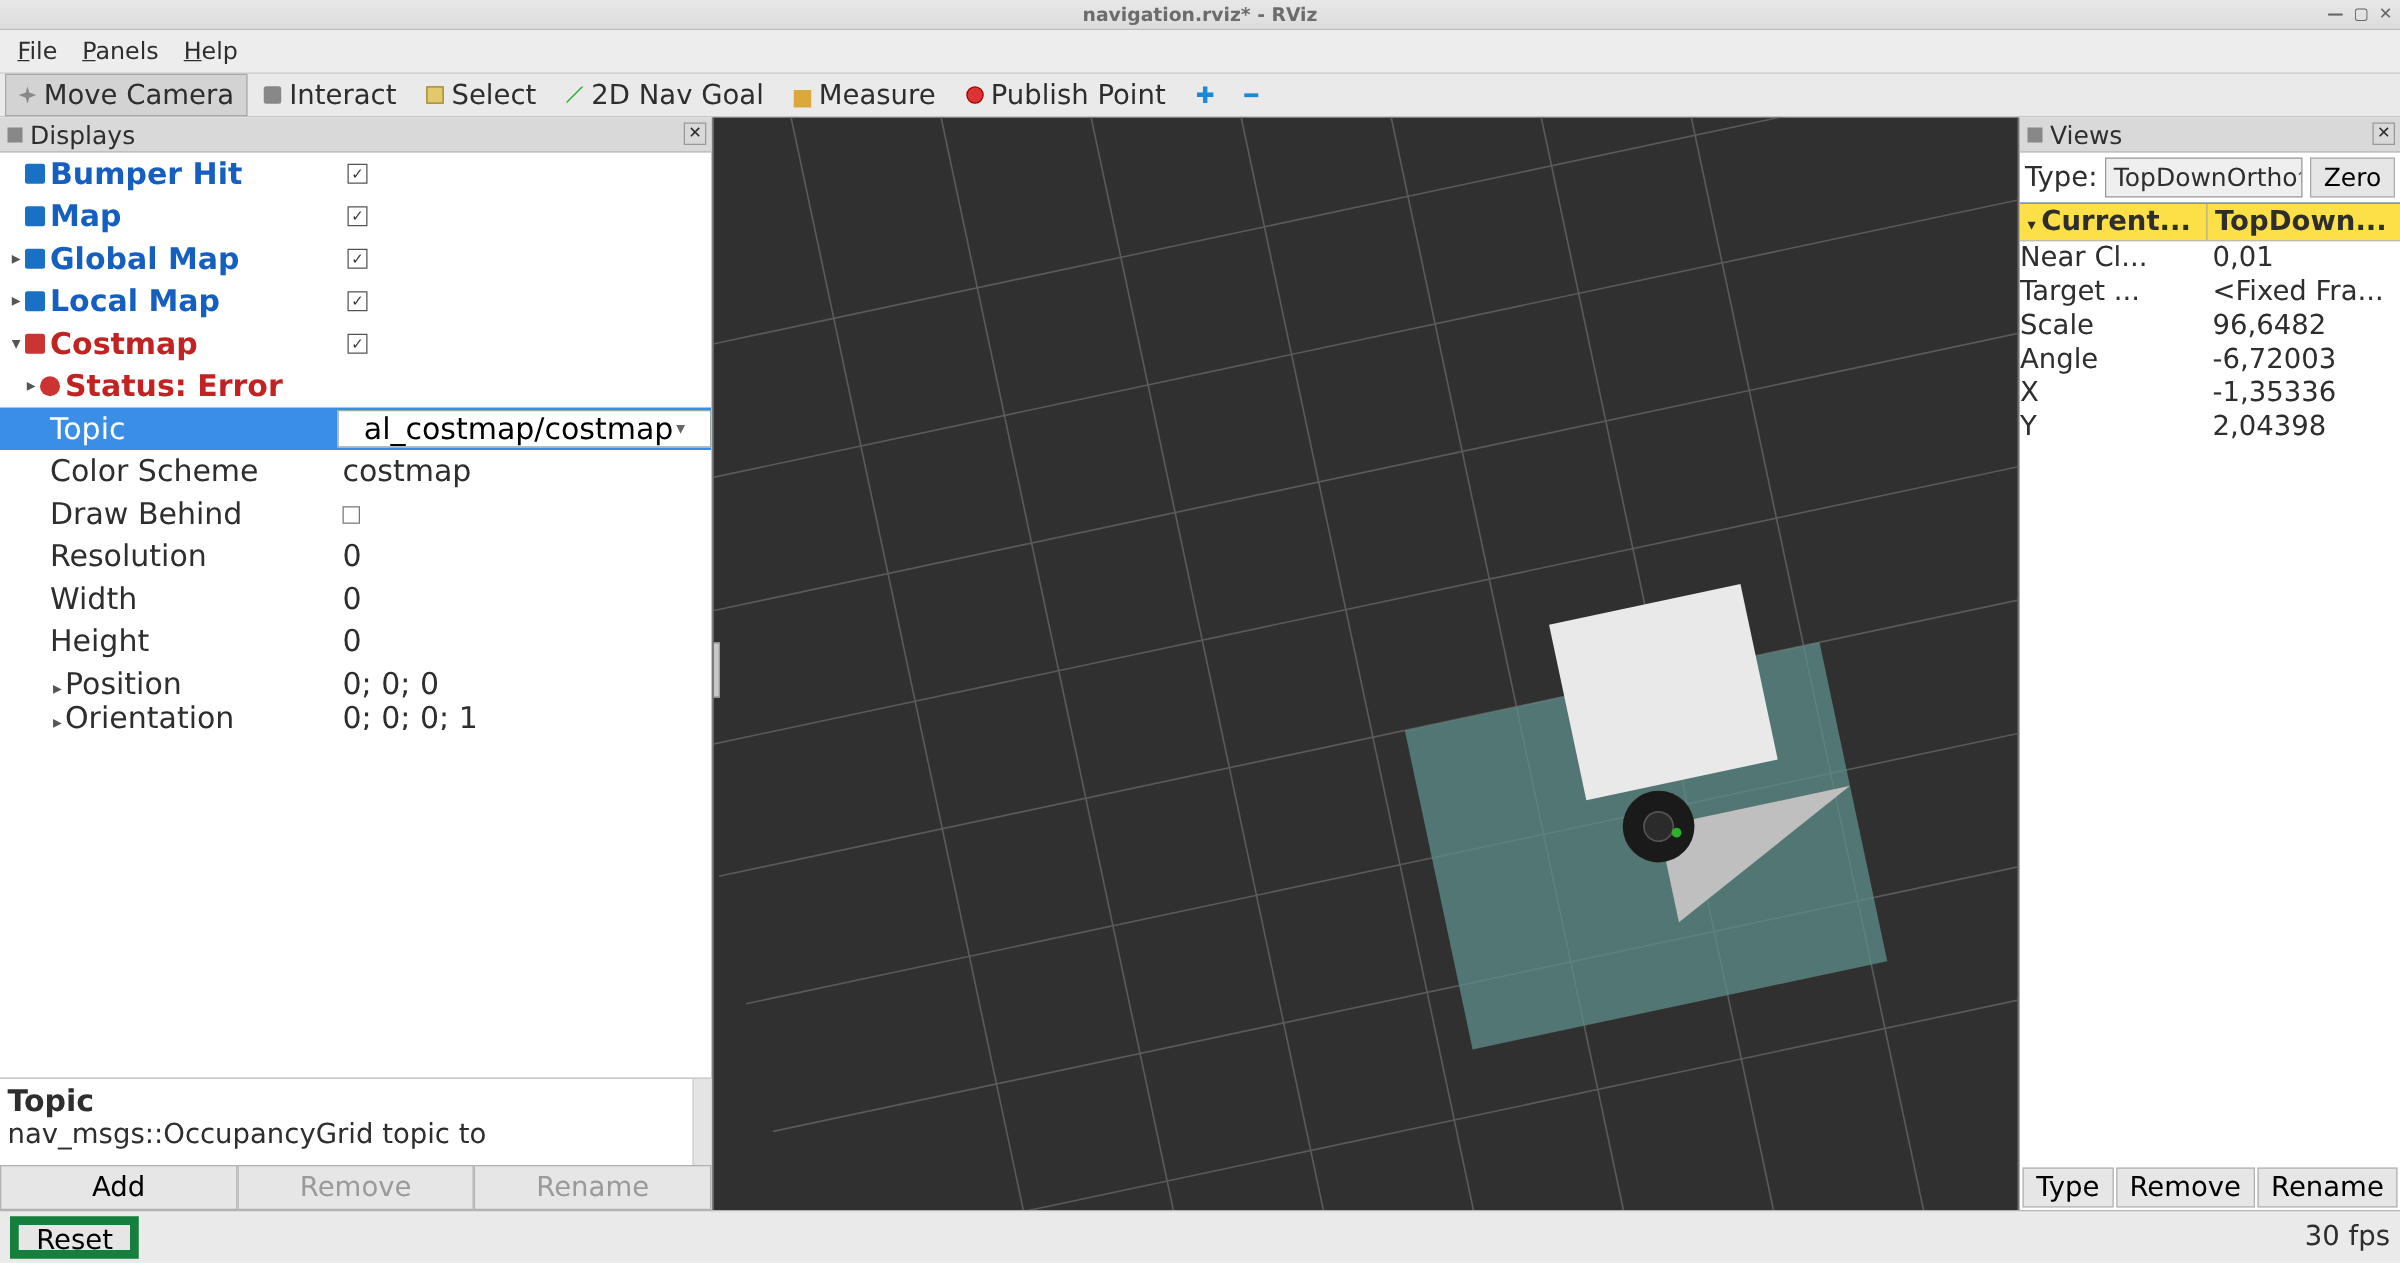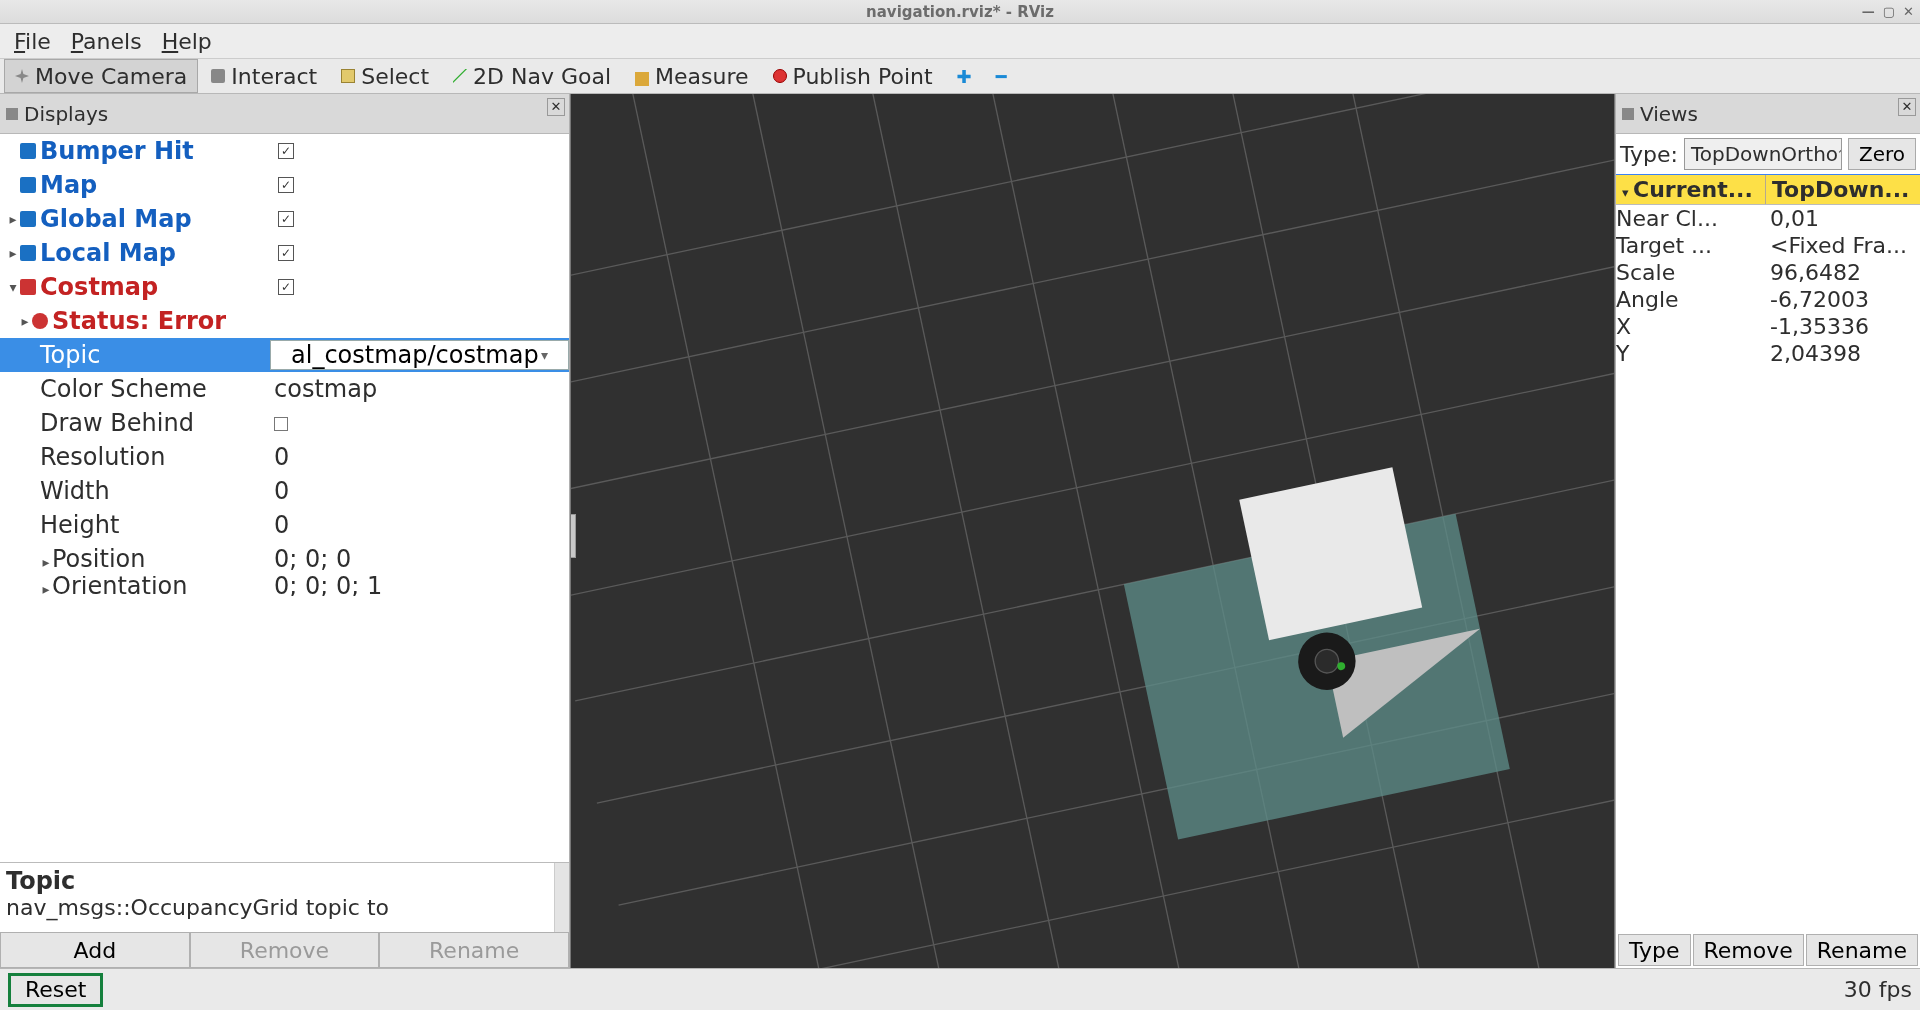--- a/index.html
+++ b/index.html
@@ -5,21 +5,21 @@
 * { box-sizing: border-box; margin: 0; padding: 0; font-family: "DejaVu Sans", "Liberation Sans", sans-serif; }
 html, body { width: 100%; height: 100%; background: #ededed; color: #2e2e2e; overflow: hidden; }
 
 .titlebar {
   height: 24px; display: flex; align-items: center; justify-content: center;
   background: linear-gradient(#e8e8e8,#dcdcdc); border-bottom: 1px solid #bbb;
   font-size: 15px; font-weight: bold; color: #6c6c6c; position: relative;
 }
 .titlebar .wbtns { position: absolute; right: 6px; display: flex; gap: 8px; color: #666; font-size: 13px; }
 
-.menubar { height: 34px; display: flex; align-items: center; gap: 20px; padding: 0 14px; font-size: 22px; }
+.menubar { height: 34px; display: flex; align-items: center; gap: 20px; padding: 0 14px; font-size: 19px; }
 .menubar span { position: relative; }
 .menubar span::first-letter { text-decoration: underline; }
 
 .toolbar {
   height: 36px; display: flex; align-items: stretch; gap: 2px; padding: 0 4px;
   border-top: 1px solid #ccc; border-bottom: 1px solid #b8b8b8; background: #eaeaea;
 }
 .toolbar .tbtn {
   display: flex; align-items: center; gap: 6px; padding: 0 10px; font-size: 22px;
   border: 1px solid transparent; background: transparent; cursor: default;
@@ -35,21 +35,21 @@
 .ico-plus { color:#1a8ad6; font-weight:bold; font-size:18px;}
 .ico-minus { color:#1a8ad6; font-weight:bold; font-size:18px;}
 
 .body-split { display:flex; height: calc(100% - 24px - 34px - 36px - 42px); }
 
 
 .panel { background:#fff; display:flex; flex-direction:column; border-right:1px solid #b0b0b0; }
 .panel-left { width: 570px; }
 .panel-right { width: 305px; border-left:1px solid #b0b0b0; border-right:none;}
 .panel-header {
-  height:40px; display:flex; align-items:center; padding:0 6px;
+  height:28px; display:flex; align-items:center; padding:0 6px;
   background:#d9d9d9; border-bottom:1px solid #b8b8b8; font-size:20px; font-weight:normal;
   position:relative;
 }
 .panel-header .ph-ico { width:12px;height:12px; display:inline-block; margin-right:6px; background:#888;}
 .panel-header .close { position:absolute; right:4px; top:4px; width:18px;height:18px; border:1px solid #999; font-size:13px; text-align:center; line-height:16px;}
 
 .tree { flex:1 1 auto; overflow-y:auto; font-size:24px; }
 .tree-row { display:flex; align-items:center; height:34px; padding-left:6px;}
 .tree-row .chk { width:16px;height:16px; border:1px solid #555; margin-left:auto; margin-right:275px; position:relative; font-size:12px; text-align:center; line-height:14px;}
 .tree-row .chk::after{content:"✓"; color:#333;}
@@ -104,21 +104,21 @@
 .vtree-hdr div:first-child{ width:150px;}
 .vtree-hdr div:last-child{ flex:1; border-right:none;}
 .vrow { display:flex; font-size:22px; padding:1px 0;}
 .vrow .k{ width:150px; white-space:nowrap; overflow:hidden; text-overflow:ellipsis;}
 .vrow .v{ flex:1; padding-left:4px; white-space:nowrap; overflow:hidden;}
 .panel-right .panel-btns button { flex:none; padding:0 10px;}
 .panel-right .panel-btns { justify-content:flex-start; gap:2px; padding:2px;}
 
 
 .status { height:42px; display:flex; align-items:center; padding:0 8px; border-top:1px solid #b5b5b5; background:#eaeaea; font-size:22px;}
-.status button { height:34px; padding:0 14px; font-size:22px; background:#e6e6e6; border:3px solid #15803d;text-align:right;}
+.status button { height:34px; padding:0 14px; font-size:22px; background:#e6e6e6; border:7px solid #15803d;text-align:right;}
 .status .fps { margin-left:auto; }
 </style>
 </head>
 <body>
 
 <div class="titlebar">
   <span>navigation.rviz* - RViz</span>
   <div class="wbtns">
     <span>—</span>
     <span>▢</span>

